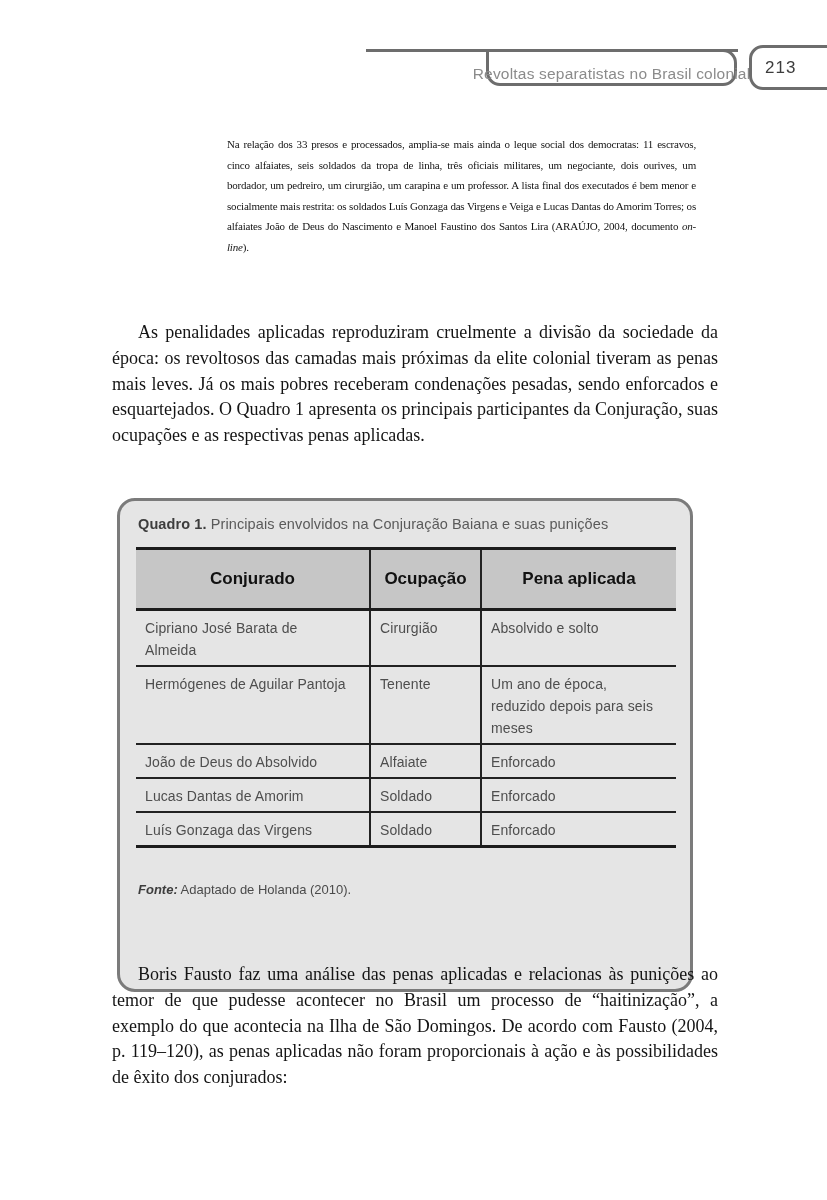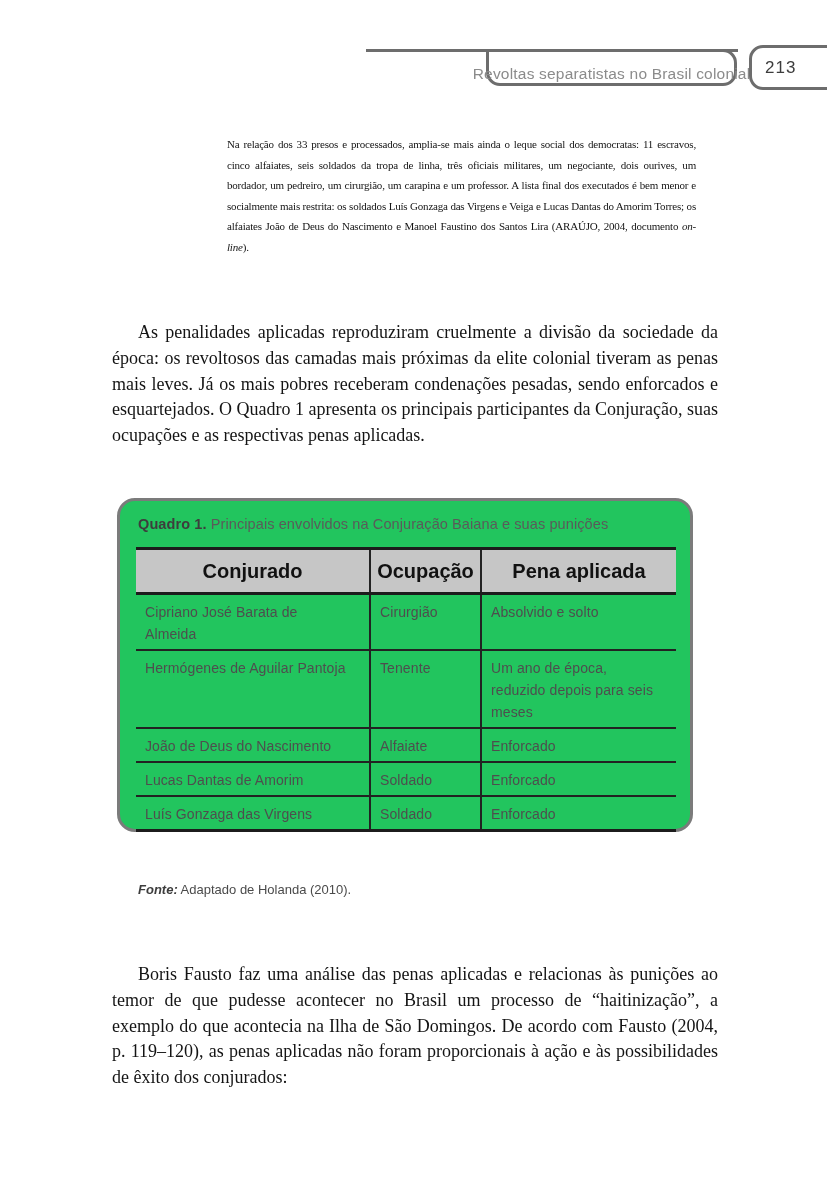--- a/index.html
+++ b/index.html
@@ -23,31 +23,31 @@
   .quote{position:absolute;left:227px;top:134px;width:469px;
         font-size:11px;line-height:20.6px;letter-spacing:-0.2px;
         text-align:justify;color:#141414;}
   .quote .it{font-style:italic;}
   .para{position:absolute;left:112px;width:606px;
         font-size:18px;line-height:25.8px;text-align:justify;text-indent:26px;color:#141414;}
   .para1{top:320px;}
   .para2{top:962px;}
 
   
-  .quadro{position:absolute;left:117px;top:498px;width:576px;height:334px;
-        border:3px solid #7b7b7b;border-radius:18px;box-sizing:border-box;background:#22c55e;}
+  .quadro{position:absolute;left:117px;top:498px;width:576px;height:494px;
+        border:3px solid #7b7b7b;border-radius:18px;box-sizing:border-box;background:#e5e5e5;}
   .quadro-caption{position:absolute;left:18px;top:15px;font-family:"Liberation Sans", sans-serif;
         font-size:14.5px;color:#5a5a5a;letter-spacing:.1px;white-space:nowrap;}
   .quadro-caption .lbl{font-weight:bold;color:#3d3d3d;}
   .qtable{position:absolute;left:16px;top:46px;width:540px;border-collapse:collapse;
         font-family:"Liberation Sans", sans-serif;table-layout:fixed;}
   .qtable col.c1{width:234px;} .qtable col.c2{width:111px;} .qtable col.c3{width:195px;}
   .qtable th{background:#c6c6c6;border-top:3px solid #1c1c1c;border-bottom:3px solid #1c1c1c;
-        height:42px;font-size:20px;font-weight:bold;color:#111111;text-align:center;
-        vertical-align:middle;padding:0;}
+        height:42px;font-size:17px;font-weight:bold;color:#111111;text-align:center;
+        vertical-align:middle;padding:8px;}
   .qtable td{border-bottom:2px solid #222222;font-size:14px;color:#4e4e4e;
         vertical-align:top;padding:6px 21px 4px 9px;line-height:22px;letter-spacing:.1px;}
   .qtable tr.last td{border-bottom:3px solid #1c1c1c;}
   .qtable th + th, .qtable td + td{border-left:2px solid #222222;}
   .qtable tr.h32 td{height:22px;} .qtable tr.h52 td{height:42px;}
   .quadro-fonte{position:absolute;left:18px;top:381px;font-family:"Liberation Sans", sans-serif;
         font-size:13px;color:#4a4a4a;white-space:nowrap;}
   .quadro-fonte .lbl{font-weight:bold;font-style:italic;color:#3d3d3d;}
 </style>
 </head>
@@ -86,21 +86,21 @@
         <td>Cipriano José Barata de Almeida</td>
         <td>Cirurgião</td>
         <td>Absolvido e solto</td>
       </tr>
       <tr class="h52">
         <td>Hermógenes de Aguilar Pantoja</td>
         <td>Tenente</td>
         <td>Um ano de época, reduzido depois para seis meses</td>
       </tr>
       <tr class="h32">
-        <td>João de Deus do Nascimento</td>
+        <td>João de Deus do Absolvido</td>
         <td>Alfaiate</td>
         <td>Enforcado</td>
       </tr>
       <tr class="h32">
         <td>Lucas Dantas de Amorim</td>
         <td>Soldado</td>
         <td>Enforcado</td>
       </tr>
       <tr class="h32 last">
         <td>Luís Gonzaga das Virgens</td>

